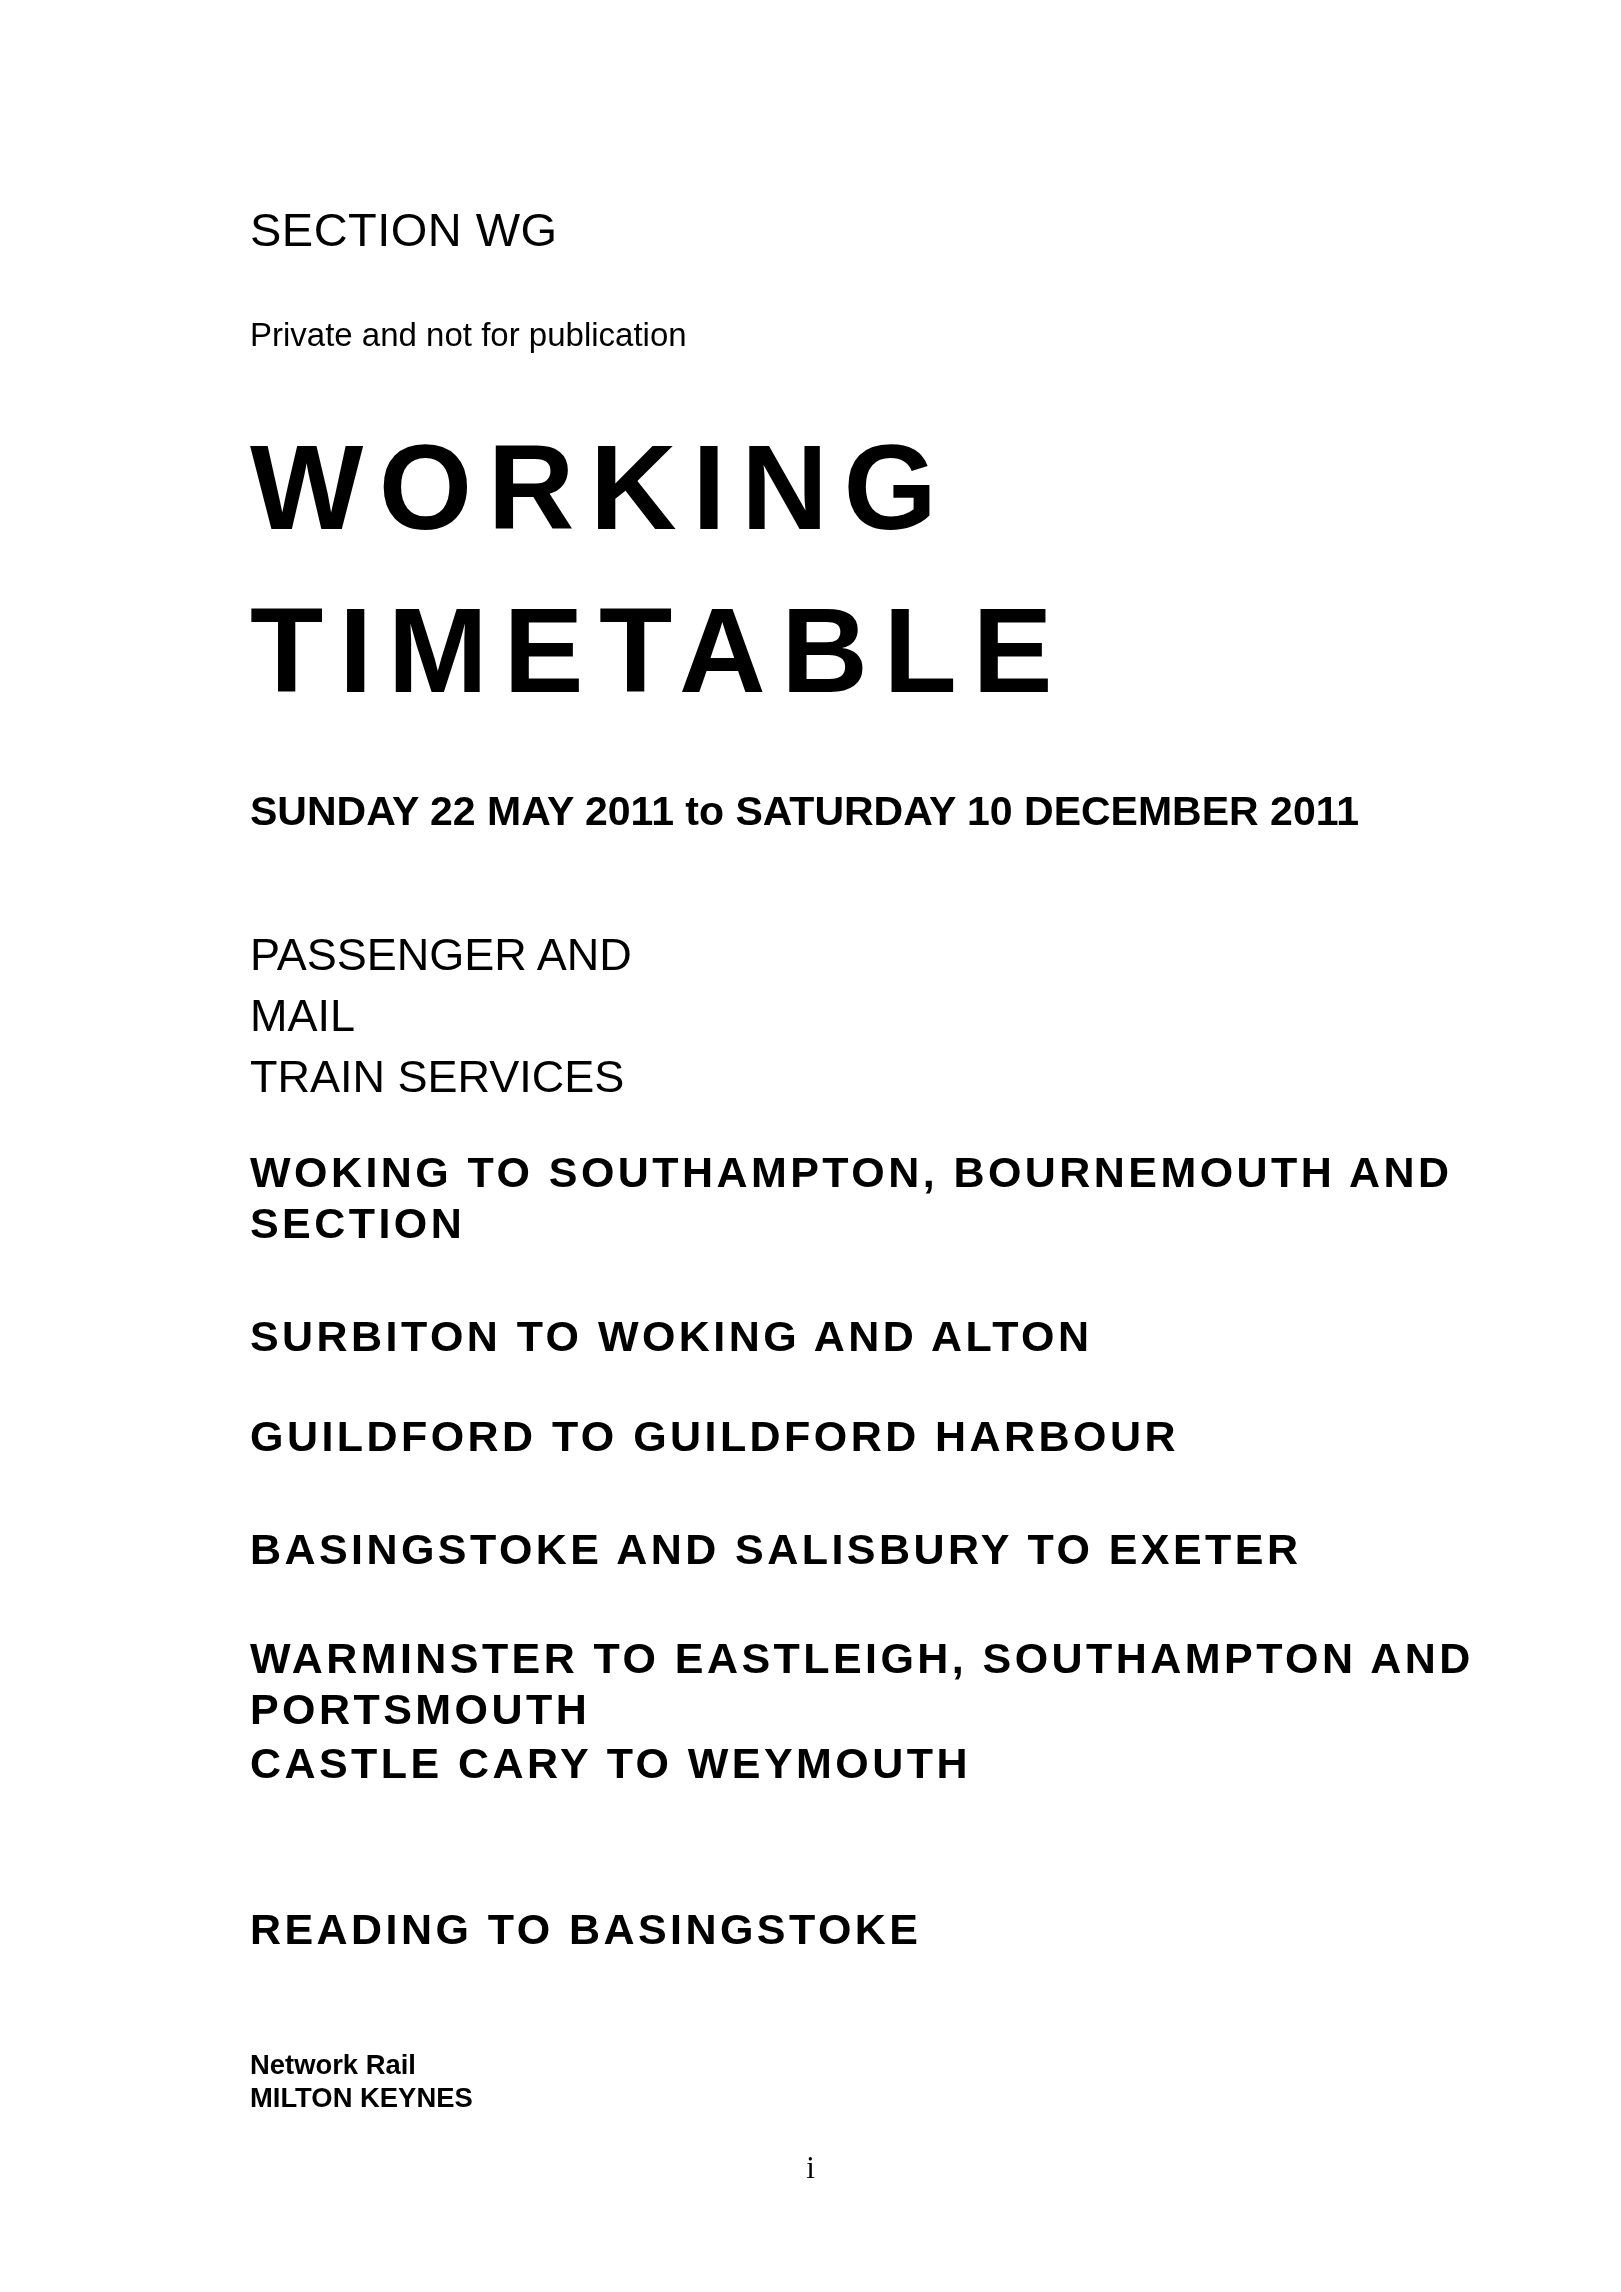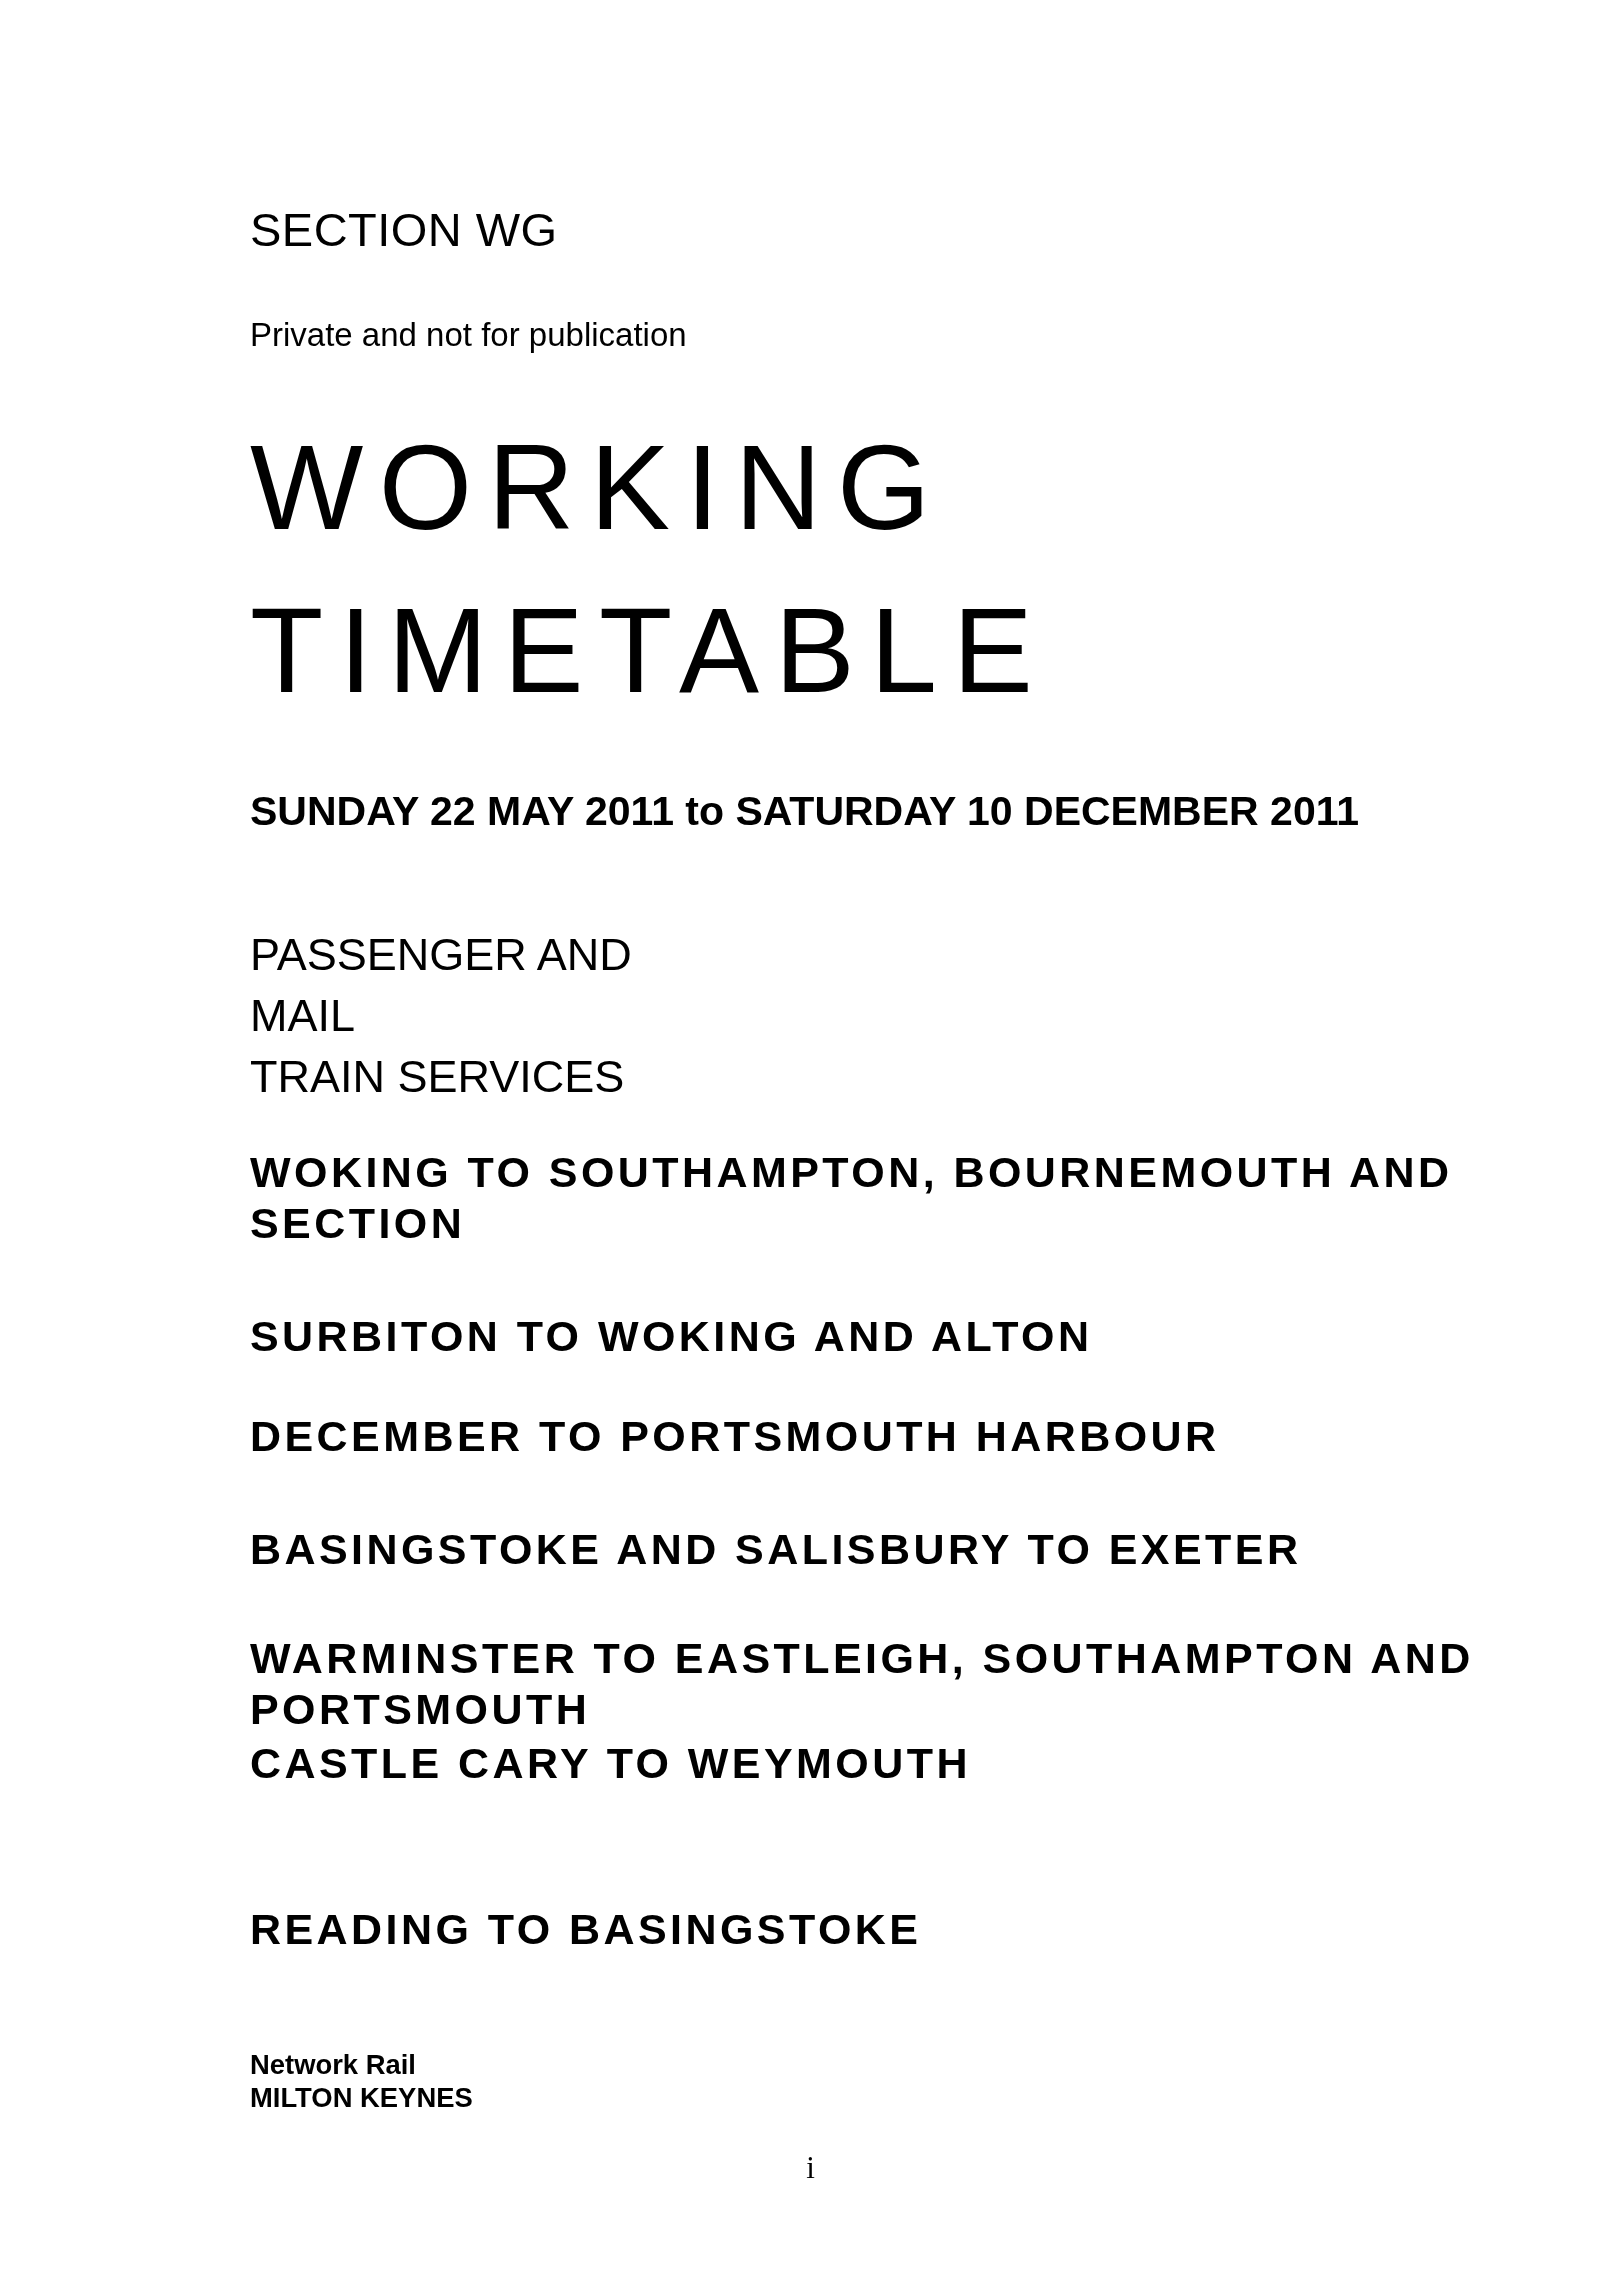--- a/index.html
+++ b/index.html
@@ -29,21 +29,21 @@
   .privacy-note {
     top: 318px;
     font-size: 33px;
     font-weight: 400;
     line-height: 1;
     white-space: nowrap;
   }
   .doc-title {
     top: 406px;
     font-size: 120px;
-    font-weight: 400;
+    font-weight: 700;
     line-height: 163px;
     letter-spacing: 0.13em;
     white-space: nowrap;
   }
   .date-range {
     top: 791px;
     font-size: 41px;
     font-weight: 700;
     line-height: 1;
     letter-spacing: 0;
@@ -107,21 +107,21 @@
   <div class="abs services">
     <div>PASSENGER AND</div>
     <div>MAIL</div>
     <div>TRAIN SERVICES</div>
   </div>
 
   <div class="abs route route-0">WOKING TO SOUTHAMPTON, BOURNEMOUTH AND SECTION</div>
 
   <div class="abs route route-1">SURBITON TO WOKING AND ALTON</div>
 
-  <div class="abs route route-2">DECEMBER TO PORTSMOUTH HARBOUR</div>
+  <div class="abs route route-2">GUILDFORD TO GUILDFORD HARBOUR</div>
 
   <div class="abs route route-3">BASINGSTOKE AND SALISBURY TO EXETER</div>
 
   <div class="abs route route-4">WARMINSTER TO EASTLEIGH, SOUTHAMPTON AND PORTSMOUTH</div>
 
   <div class="abs route route-5">CASTLE CARY TO WEYMOUTH</div>
 
   <div class="abs route route-6">READING TO BASINGSTOKE</div>
 
   <div class="abs publisher">

